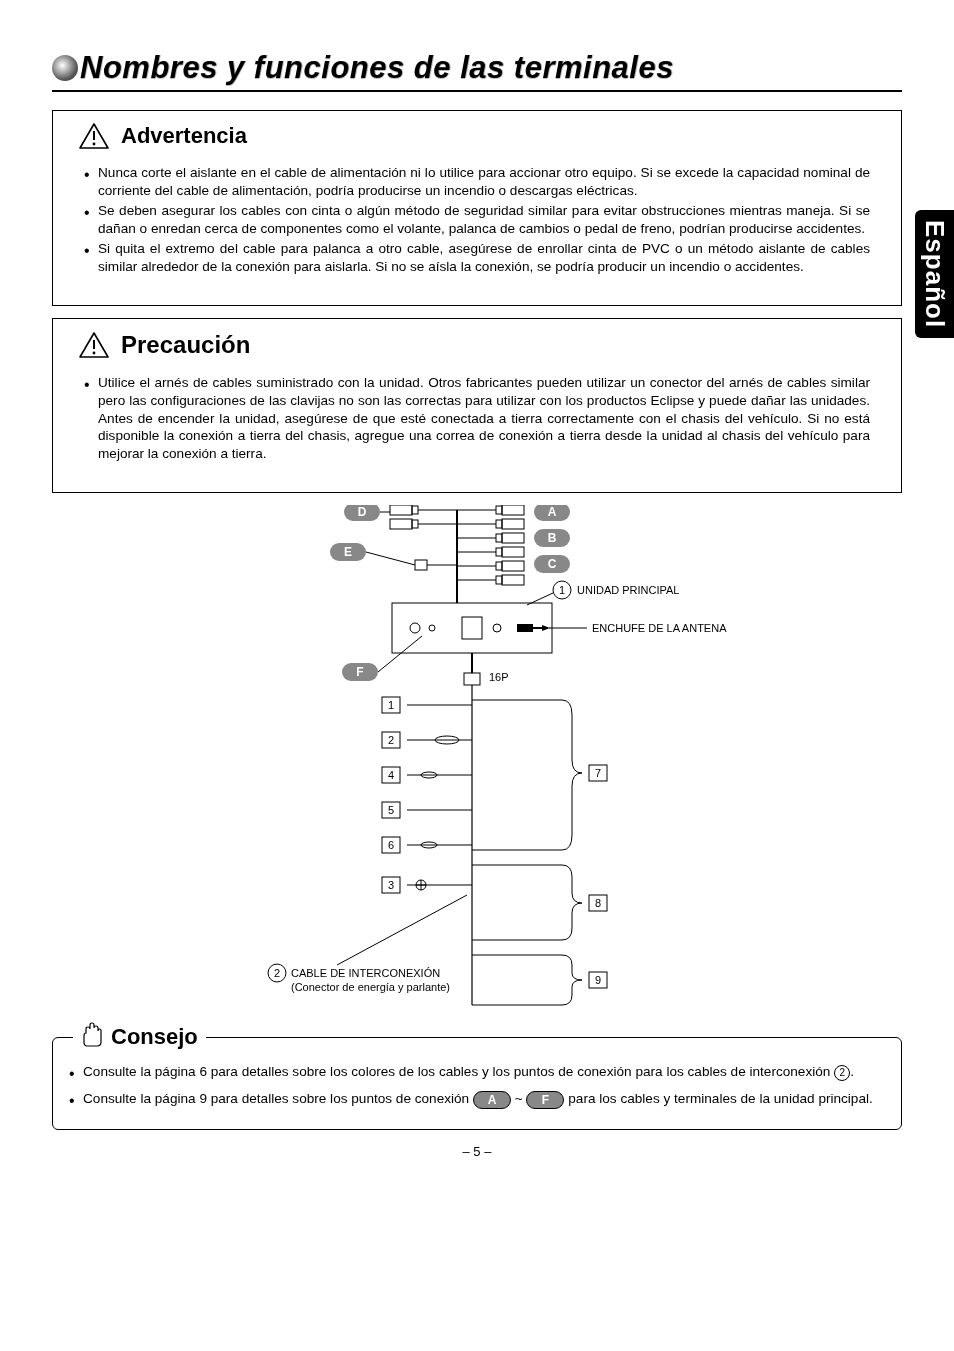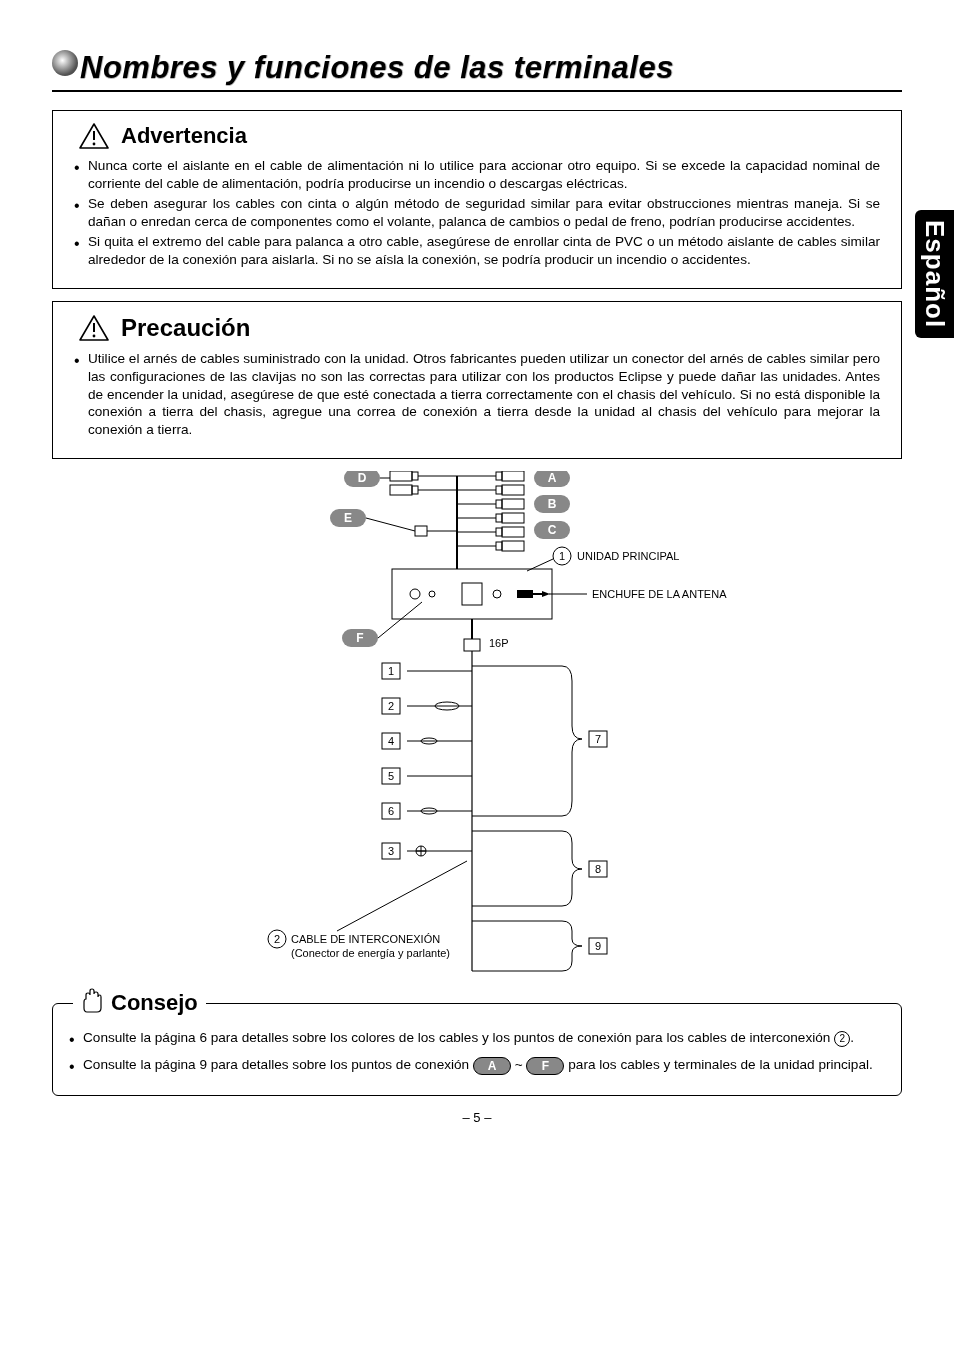--- a/index.html
+++ b/index.html
@@ -9,20 +9,21 @@
       font-family: Arial, Helvetica, sans-serif;
       background: #fff;
       width: 954px;
     }
     .page {
       padding: 50px 52px 30px 52px;
       position: relative;
     }
     .title-row {
       display: flex;
+      align-items: center;
       border-bottom: 2px solid #000;
       padding-bottom: 4px;
       margin-bottom: 18px;
     }
     .title-bullet {
       width: 26px;
       height: 26px;
       border-radius: 50%;
       background: radial-gradient(circle at 40% 40%, #fff 0%, #555 65%, #333 100%);
       margin-right: 2px;
@@ -70,21 +71,21 @@
     .box-title-med {
       font-size: 22px;
       font-weight: bold;
     }
     .box-title-lrg {
       font-size: 24px;
       font-weight: bold;
     }
     ul.bullets {
       list-style: none;
-      margin: 5px;
+      margin: 15px;
       padding: 0;
     }
     ul.bullets li {
       font-size: 13.6px;
       line-height: 1.32;
       text-align: justify;
       padding-left: 14px;
       position: relative;
       margin-bottom: 2px;
     }

